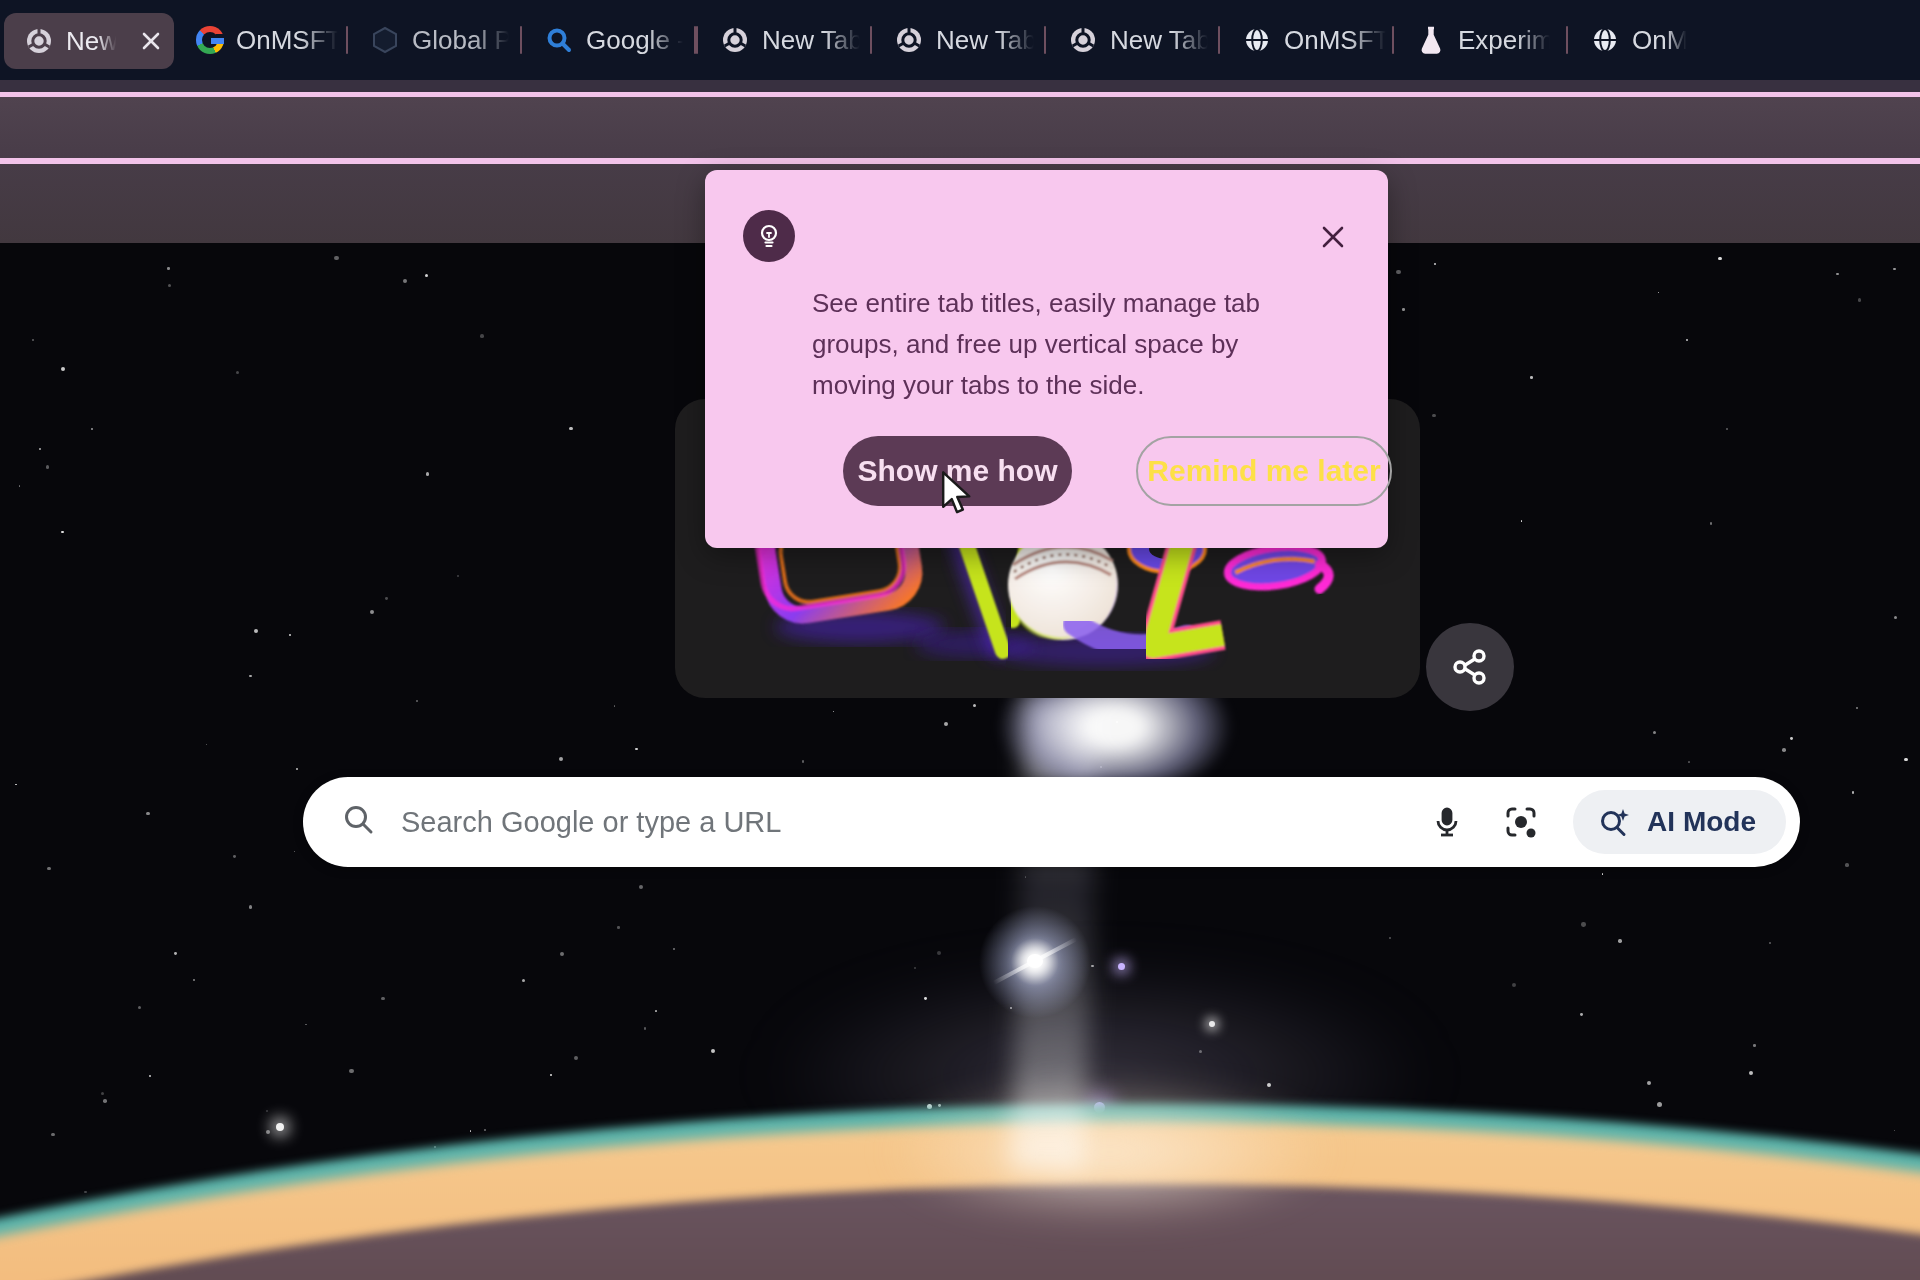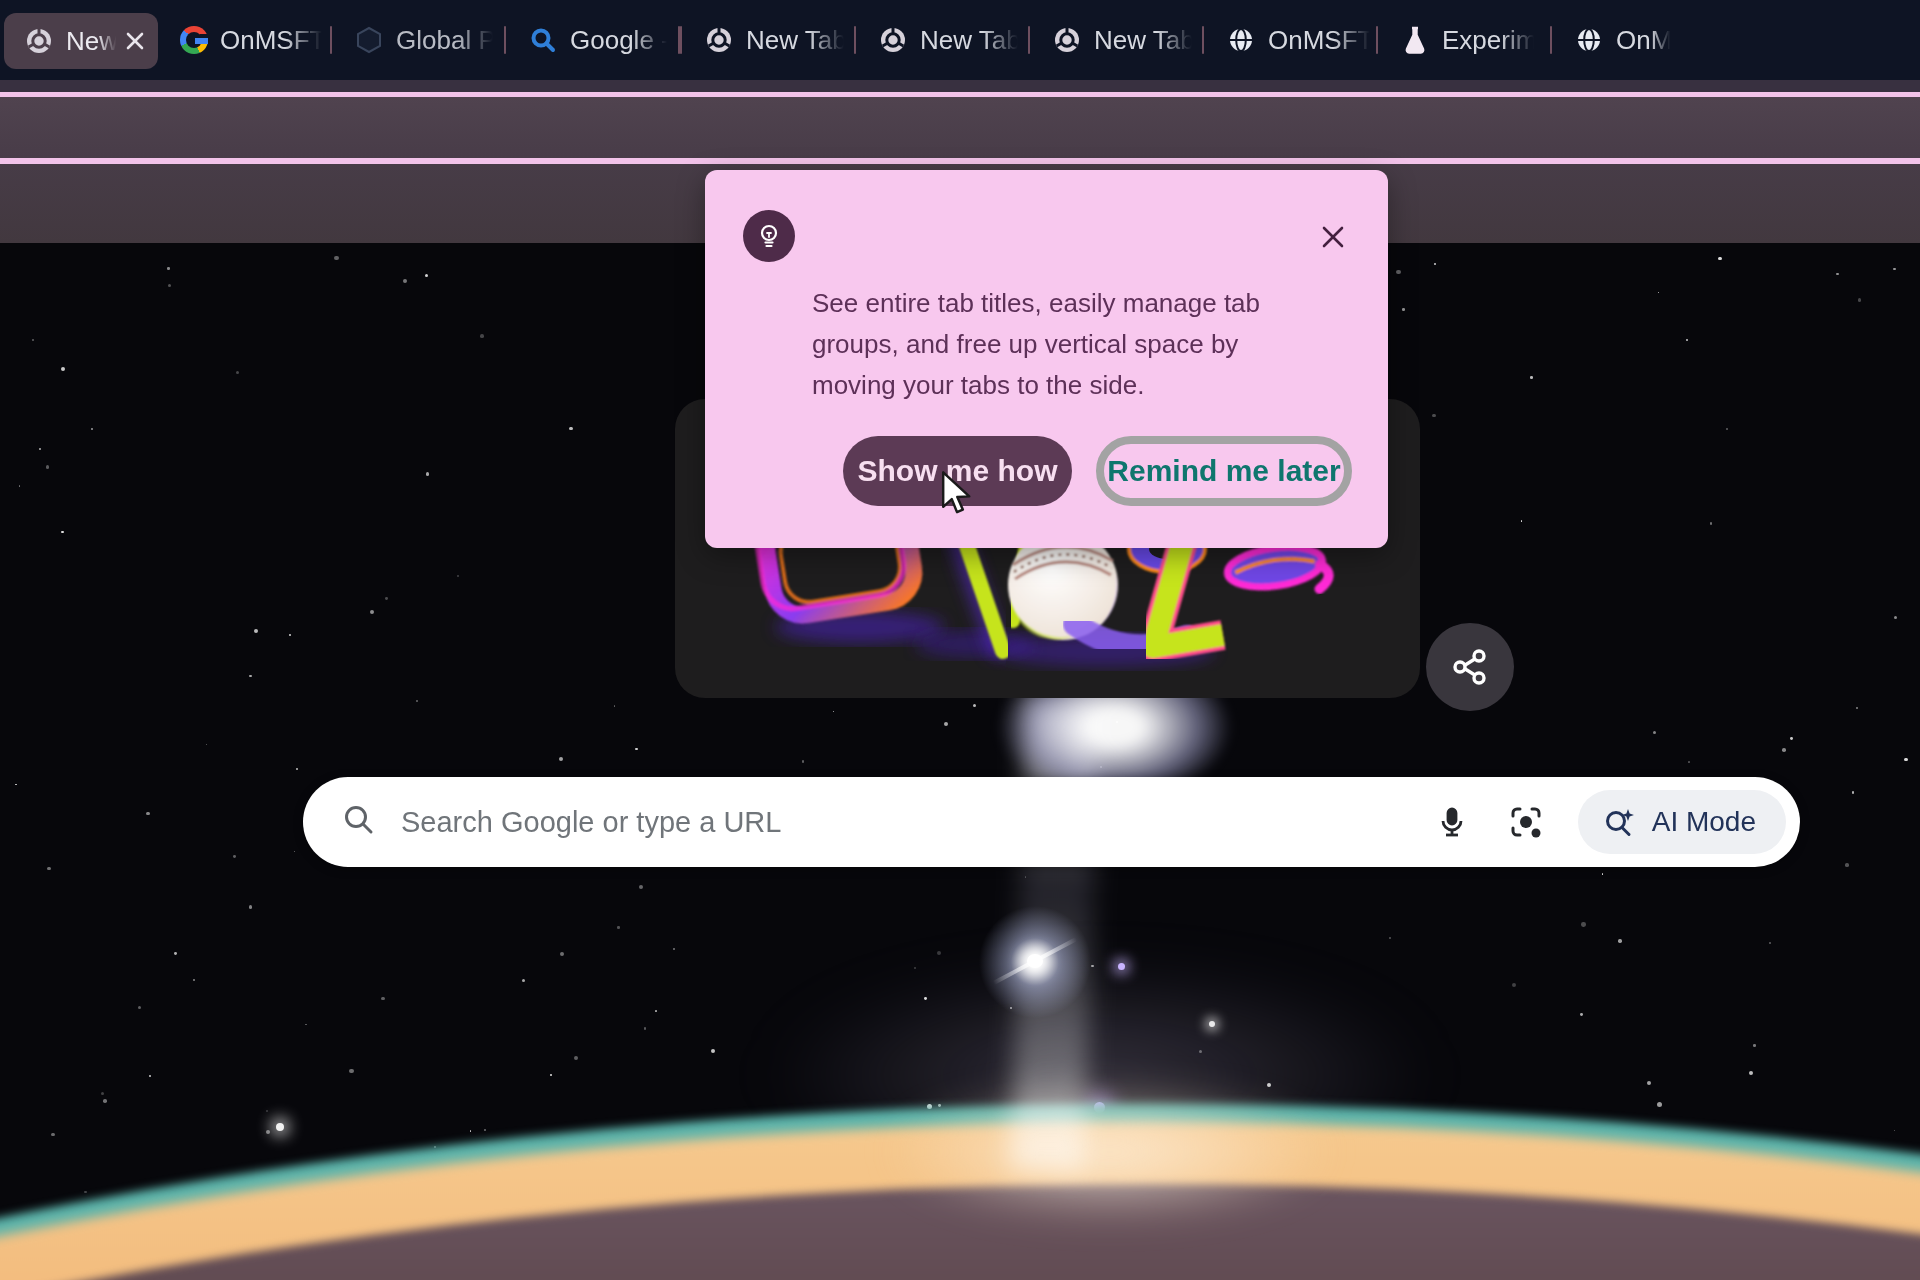--- a/index.html
+++ b/index.html
@@ -3,21 +3,21 @@
 <meta charset="utf-8">
 <style>
   html,body{margin:0;padding:0;background:#000;}
   #stage{position:relative;width:1920px;height:1280px;overflow:hidden;
          font-family:"Liberation Sans",sans-serif;background:#07070b;}
   #stage *{box-sizing:border-box;}
 
   
   #tabstrip{position:absolute;left:0;top:0;width:1920px;height:80px;
     background:#0e1424;display:flex;align-items:center;padding-left:4px;z-index:40;}
-  .tab-active{width:154px;height:56px;margin-top:2px;background:#4b3e4a;border-radius:12px;
+  .tab-active{width:170px;height:56px;margin-top:2px;background:#4b3e4a;border-radius:12px;
     display:flex;align-items:center;padding:0 10px 0 20px;flex:none;}
   .tab{width:172px;height:80px;display:flex;align-items:center;padding-left:22px;flex:none;overflow:hidden;}
   .tab:first-of-type{margin-left:30px;}
   .tab-sep{width:2px;height:28px;background:#6e4f5f;flex:none;border-radius:1px;}
   .tico{width:30px;height:30px;flex:none;margin-right:12px;display:flex;align-items:center;justify-content:center;}
   .tlabel{font-size:26px;color:#d6d9e0;white-space:nowrap;overflow:hidden;max-width:105px;
     -webkit-mask-image:linear-gradient(90deg,#000 62%,transparent 97%);
     mask-image:linear-gradient(90deg,#000 62%,transparent 97%);}
   .tab-active .tlabel{color:#eceaf0;max-width:56px;}
   .tab-close{margin-left:auto;width:26px;height:26px;display:flex;align-items:center;justify-content:center;cursor:pointer;}
@@ -66,34 +66,34 @@
 
   
   #search-bar{position:absolute;left:303px;top:777px;width:1497px;height:90px;background:#fff;
     border-radius:45px;display:flex;align-items:center;z-index:20;box-shadow:0 2px 10px rgba(0,0,0,.35);}
   #search-bar .mag{margin:0 24px 0 40px;flex:none;}
   #search-input{flex:1;border:none;outline:none;background:transparent;font-size:29px;color:#202124;
     font-family:"Liberation Sans",sans-serif;}
   #search-input::placeholder{color:#70757a;}
   .bar-ico{flex:none;width:44px;height:44px;display:flex;align-items:center;justify-content:center;cursor:pointer;margin-right:30px;}
   #ai-mode{flex:none;height:64px;margin-right:14px;padding:0 30px 0 24px;border-radius:32px;background:#eef0f3;
-    display:flex;align-items:center;gap:16px;cursor:pointer;}
+    display:flex;align-items:center;gap:16px;cursor:pointer;font-weight:bold;}
   #ai-mode span{font-size:28px;color:#223359;}
 
   
   #callout{position:absolute;left:705px;top:170px;width:683px;height:378px;background:#f8c8ee;
     border-radius:12px;z-index:50;box-shadow:0 8px 28px rgba(0,0,0,.35);}
   #co-title{position:absolute;left:812px;top:218px;font-size:31px;font-weight:bold;color:#511e4c;z-index:51;white-space:nowrap;}
   #co-close{position:absolute;left:1318px;top:222px;width:30px;height:30px;z-index:51;cursor:pointer;
     display:flex;align-items:center;justify-content:center;}
   #co-body{position:absolute;left:812px;top:283px;width:540px;z-index:51;font-size:26px;line-height:41px;color:#5d3058;}
   .co-btn{position:absolute;top:436px;height:70px;border-radius:35px;display:flex;align-items:center;justify-content:center;
     font-size:30px;font-weight:600;cursor:pointer;z-index:51;}
   #co-primary{left:843px;width:229px;background:#5c3a55;color:#f7dff0;}
-  #co-secondary{left:1096px;width:256px;background:transparent;border:8px solid #a3a3a3;color:#0f766e;}
+  #co-secondary{left:1136px;width:256px;background:transparent;border:2px solid #a3a3a3;color:#fde047;}
   #cursor{position:absolute;left:938px;top:470px;z-index:60;pointer-events:none;}
 </style>
 </head>
 <body>
 
 <div id="stage">
 
   <div id="haze"></div>
   <div id="stars">
       <div class="star" style="left: 972.632px; top: 704.006px; width: 3.29151px; height: 3.29151px; opacity: 0.720803; background: rgb(255, 255, 255);"></div>

